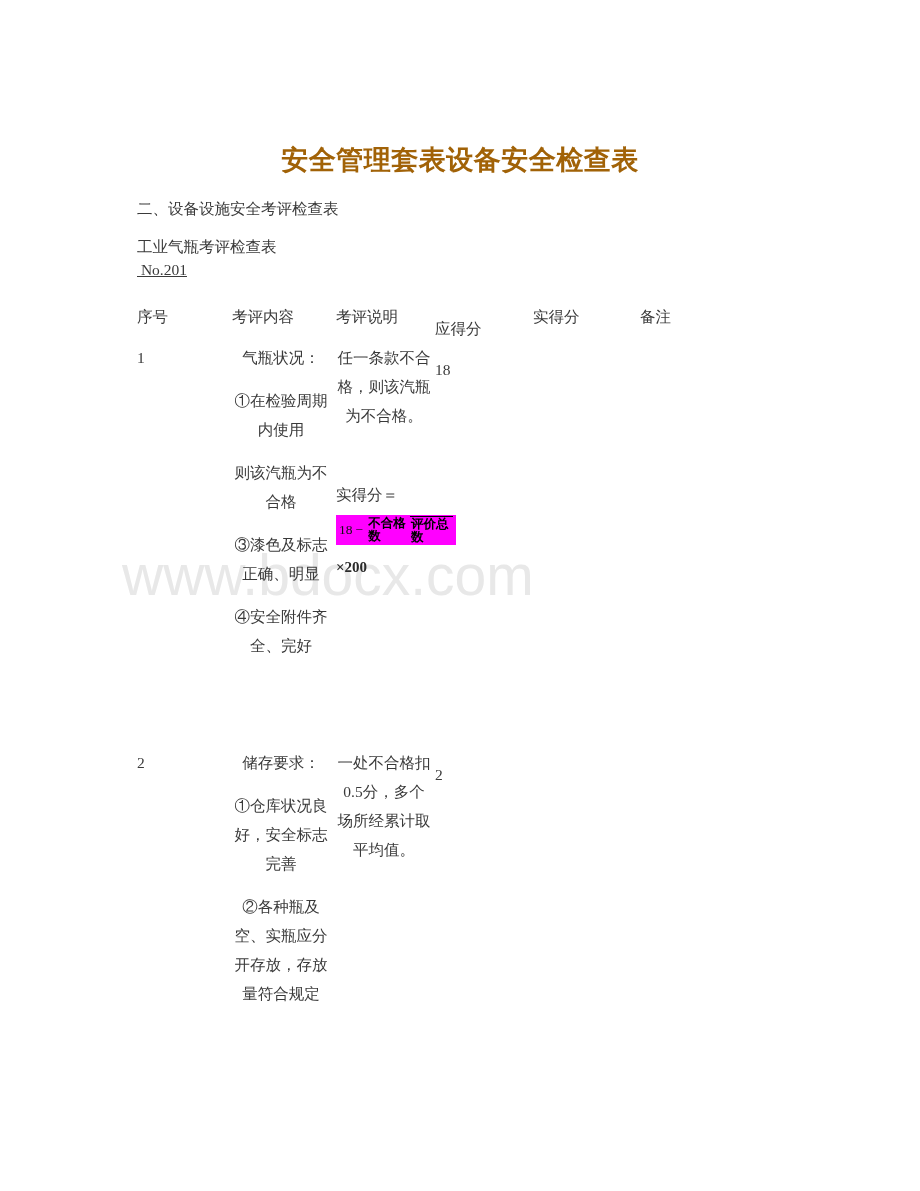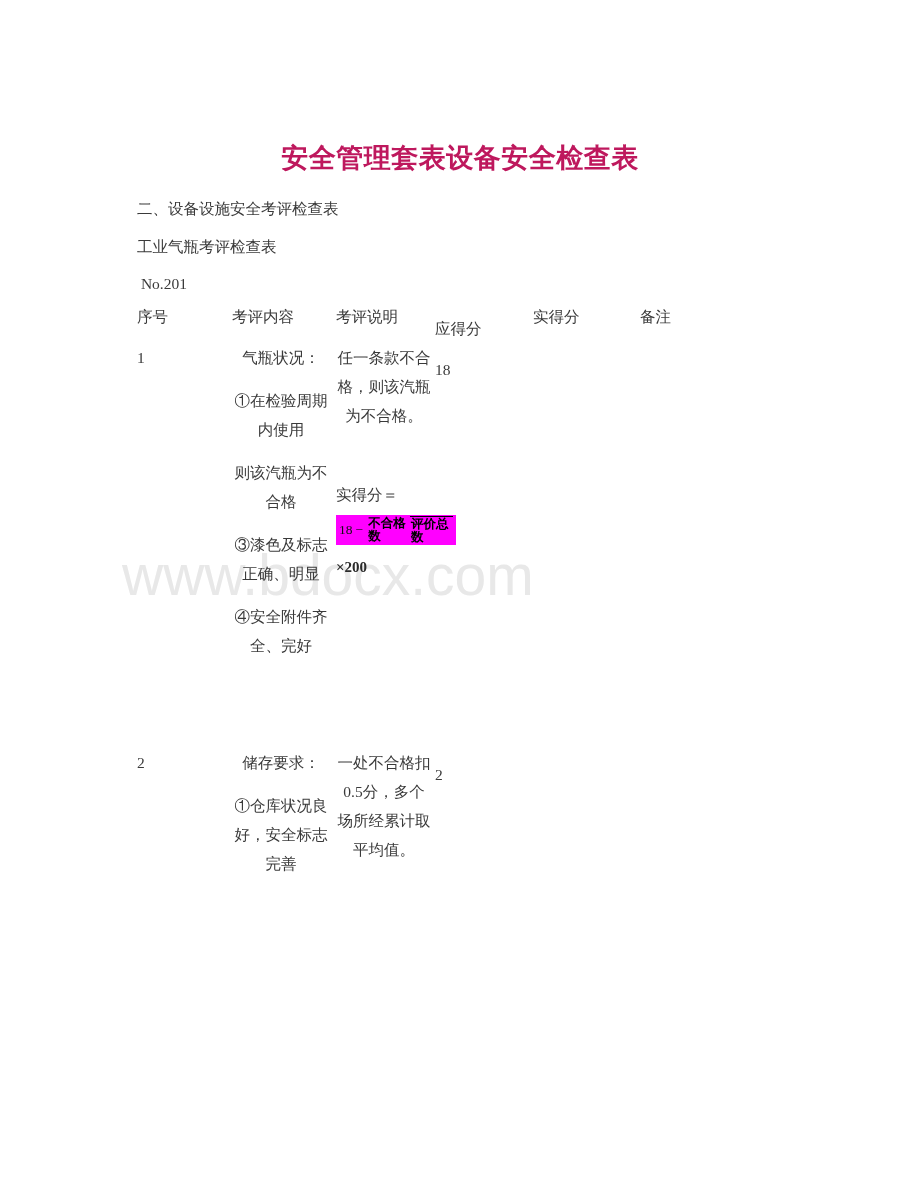--- a/index.html
+++ b/index.html
@@ -43,38 +43,38 @@
     z-index: 2;
   }
 
   
   .doc-title {
     position: absolute;
     left: 0;
     top: 143px;
     width: 920px;
     text-align: center;
-    font-family: Liberation Mono, monospace;
+    font-family: Liberation Serif, serif;
     font-weight: bold;
     font-size: 27px;
     line-height: 34px;
-    color: #be185d;
+    color: #a16207;
     letter-spacing: 0.5px;
   }
   .para {
     position: absolute;
     left: 137px;
     font-size: 15.5px;
     line-height: 22px;
     color: #3a3a3a;
     white-space: pre;
   }
   .para-1 { top: 198px; }
   .para-2 { top: 236px; }
-  .para-3 { top: 273px; font-family: "Liberation Serif", "DejaVu Serif", serif; }
+  .para-3 { top: 259px; font-family: "Liberation Serif", "DejaVu Serif", serif; text-decoration: underline; }
 
   
   .tbl {
     position: absolute;
     left: 0;
     top: 0;
     width: 920px;
     height: 1191px;
   }
   .cell {
@@ -220,20 +220,21 @@
         <div class="formula-tail">×200</div>
       </div>
 
       <div class="cell num col-seq row-2">
         <span>2</span>
       </div>
 
       <div class="cell col-item row-2">
         <div class="blk">储存要求：</div>
         <div class="blk">①仓库状况良好，安全标志完善</div>
+        <div class="blk">②各种瓶及空、实瓶应分开存放，存放量符合规定</div>
       </div>
 
       <div class="cell col-desc row-2">
         <div class="blk">一处不合格扣0.5分，多个场所经累计取平均值。</div>
       </div>
 
       <div class="cell num col-max row-2">
         <span>2</span>
       </div>
       <div class="cell num col-act row-2"></div>

